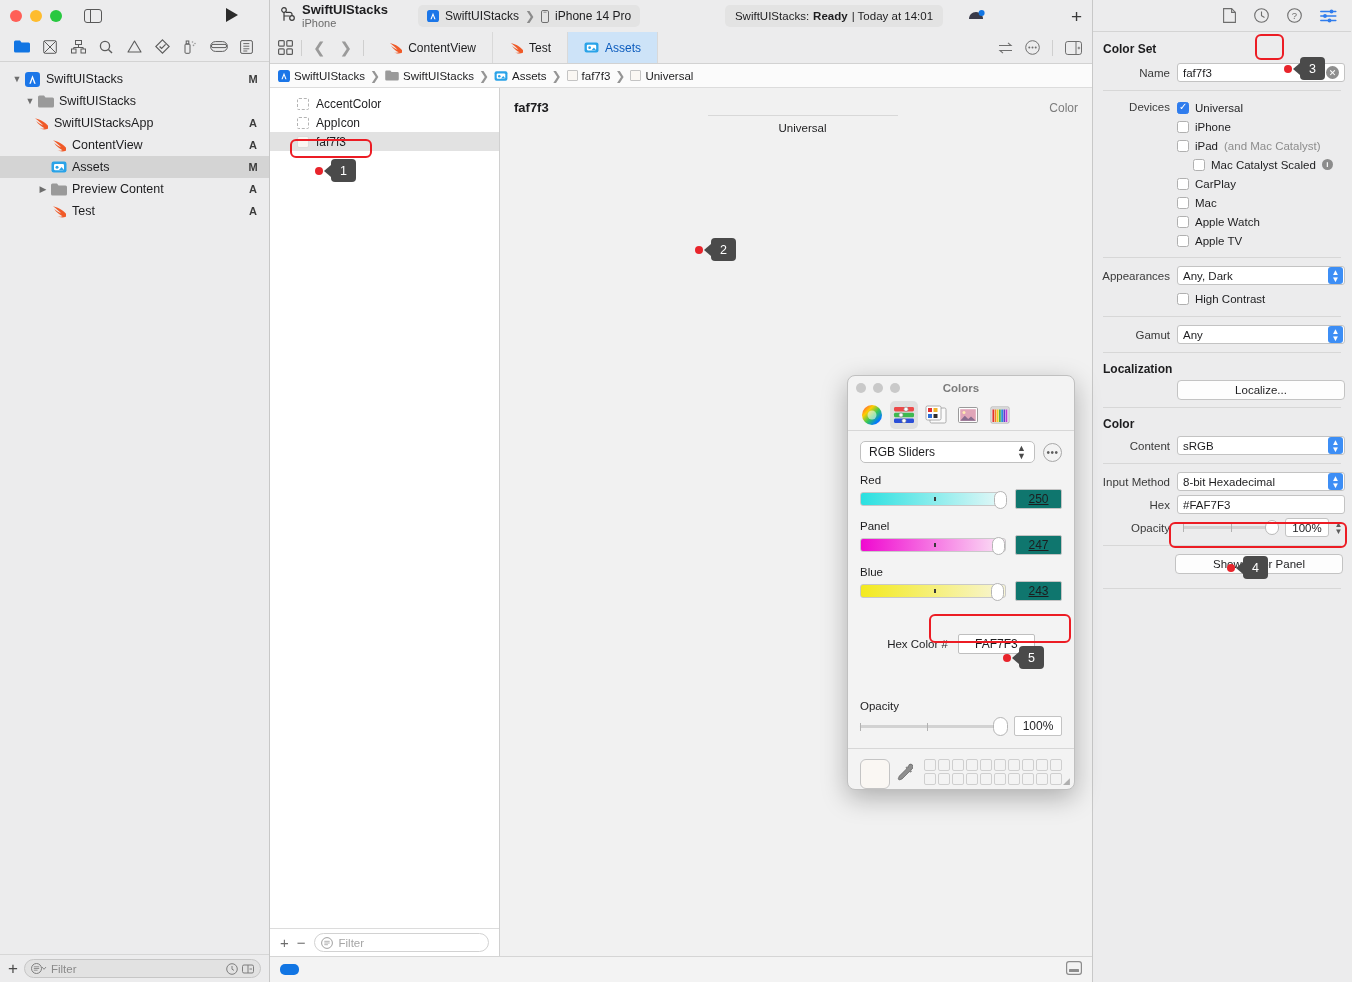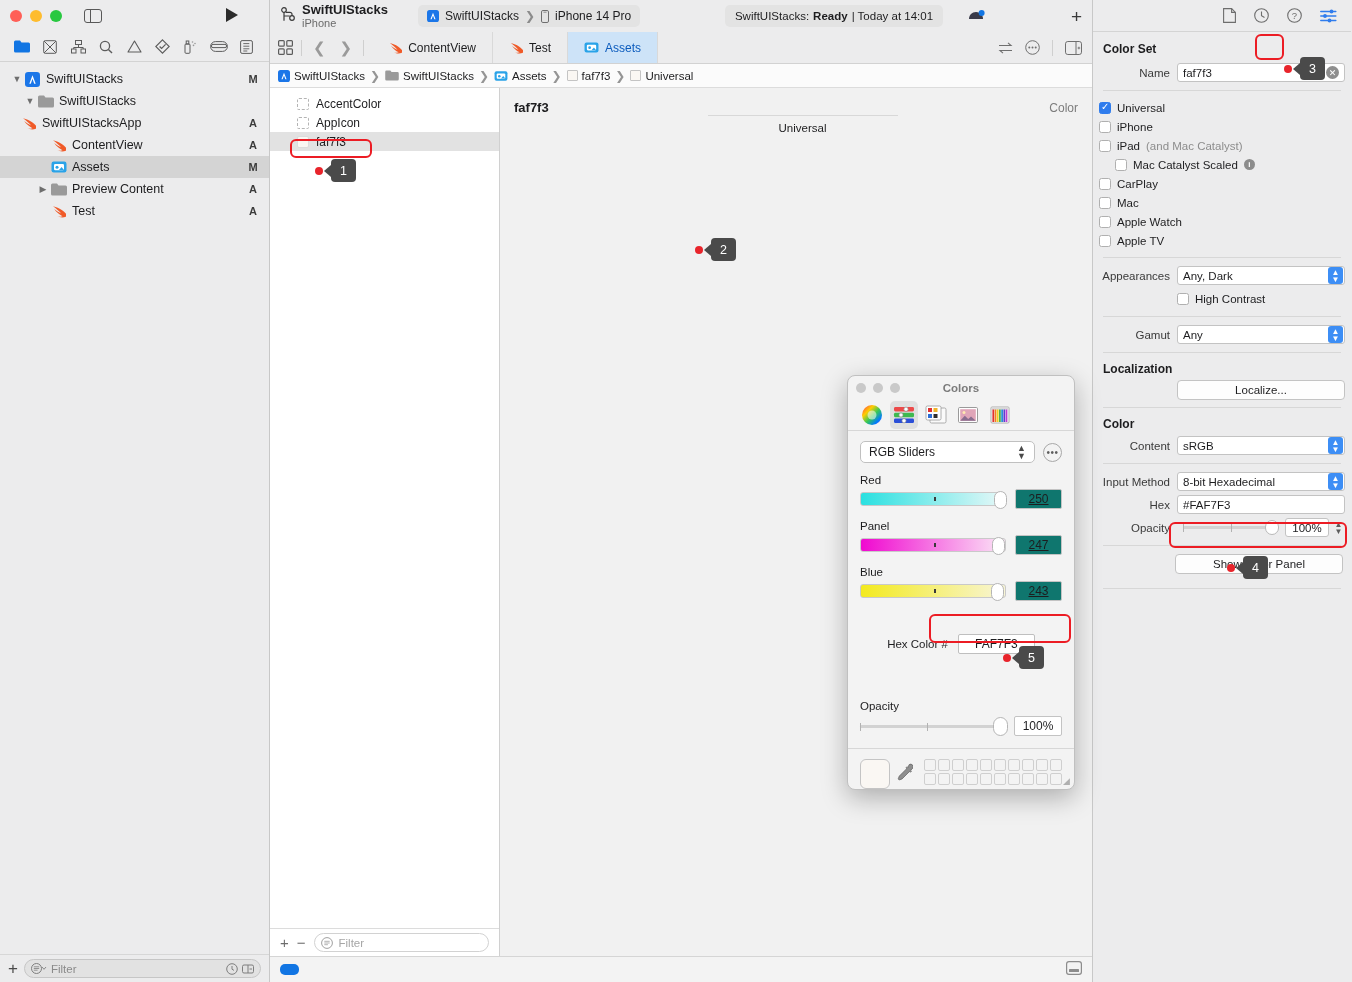--- a/index.html
+++ b/index.html
@@ -345,21 +345,21 @@
         <div class="tw">▼</div>
         <div class="ticon">
           <svg width="16" height="13" viewBox="0 0 16 13">
               <path d="M0 2a1.5 1.5 0 011.5-1.5H6l1.5 2H14.5A1.5 1.5 0 0116 4v7a1.5 1.5 0 01-1.5 1.5h-13A1.5 1.5 0 010 11z" fill="#9a9a9a"></path>
             </svg>
         </div>
         <div class="tree-label">SwiftUIStacks</div>
         <div class="tree-status"></div>
       </div>
 
-      <div class="tree-row" style="padding-left:20px;">
+      <div class="tree-row" style="padding-left:32px;">
         <div class="ticon">
           <svg width="15" height="14" viewBox="0 0 15 14">
               <path d="M2 2.2c3.2 2.2 6.4 5.1 8.2 7.4-2.5-1.2-5-2.9-7-4.6 2 3 5 5.6 8.3 7.2-1.1.5-3.2.7-5.3-.1 2.6 1.6 6.1 1.9 8.6.6.9-1.2 1.1-3.6.1-5.5.3.9.3 1.9.1 2.6C13 7.3 9 3.8 2 2.2z" fill="#f05a28"></path>
             </svg>
         </div>
         <div class="tree-label">SwiftUIStacksApp</div>
         <div class="tree-status">A</div>
       </div>
 
       <div class="tree-row" style="padding-left:50px;">
@@ -651,20 +651,21 @@
         <div class="ilabel">Name</div>
         <div class="ifield">
           <span class="val">faf7f3</span>
           <span class="circ-arrow">✕</span>
         </div>
       </div>
 
       <div class="hsep"></div>
 
       <div style="display:flex;">
+        <div class="ilabel" style="padding-top:3px;">Devices</div>
         <div style="flex:1;">
           <div class="cb-row">
             <span class="cb on"></span>
             <span>Universal</span>
           </div>
           <div class="cb-row">
             <span class="cb"></span>
             <span>iPhone</span>
           </div>
           <div class="cb-row">

